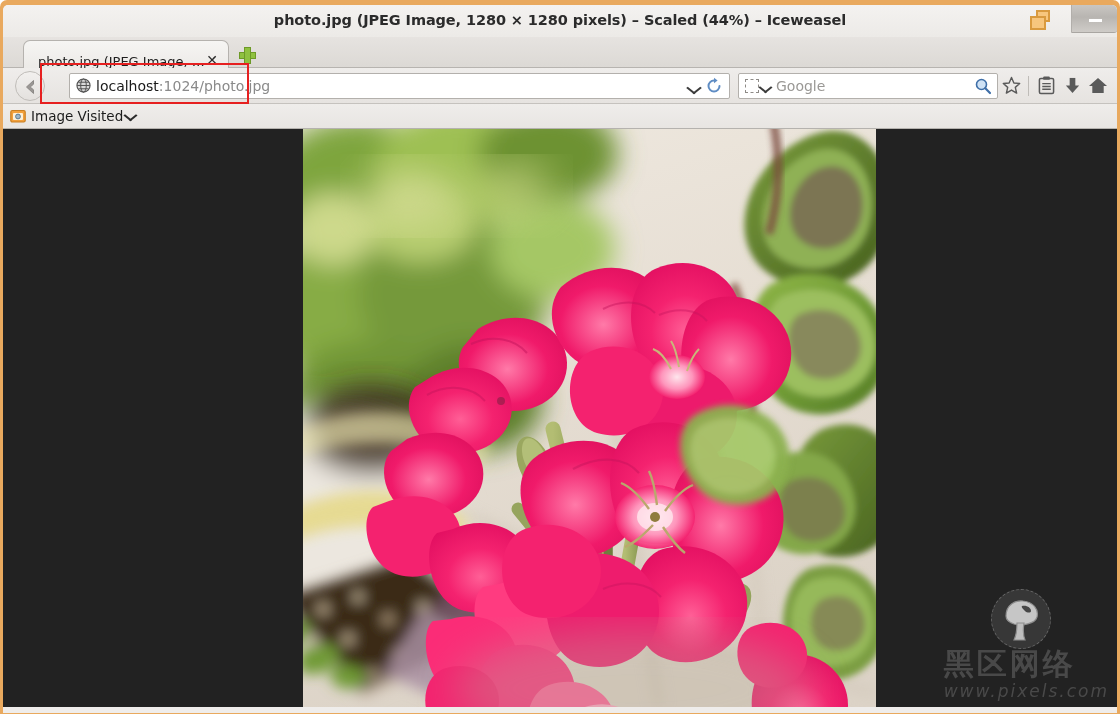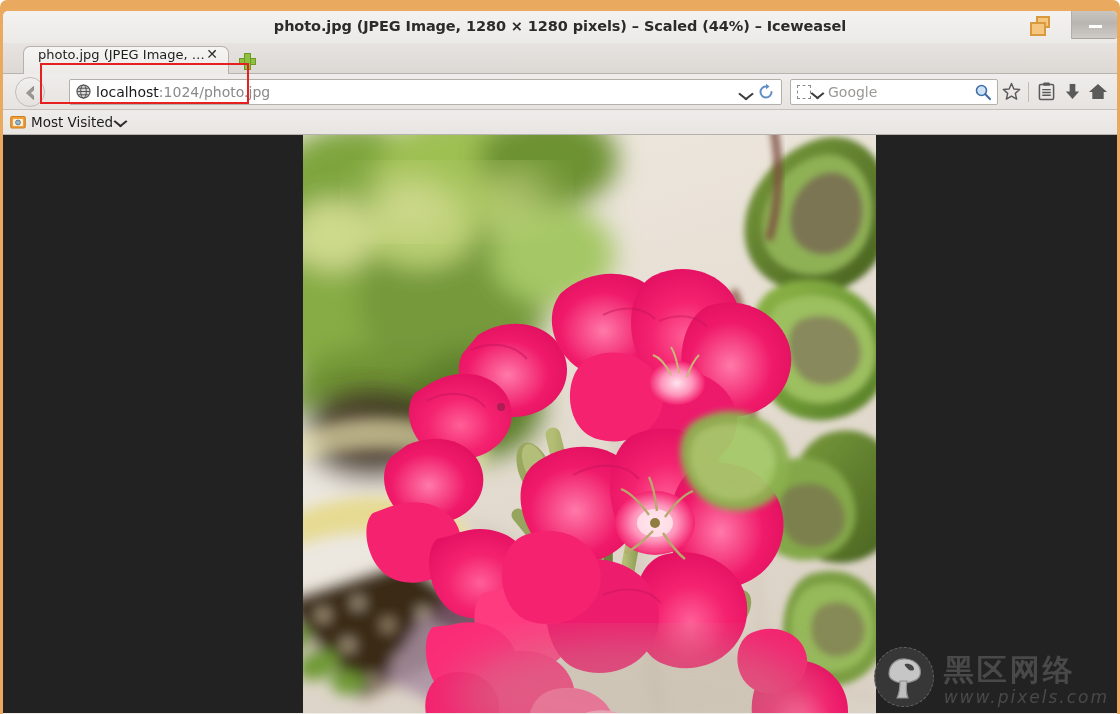--- a/index.html
+++ b/index.html
@@ -9,21 +9,21 @@
     font-family: "DejaVu Sans", "Liberation Sans", sans-serif;
     background: #ffffff;
   }
 
   
   #window {
     position: relative;
     width: 1120px; height: 714px;
     background: #e9a котор;
     background: #e9a95e;
-    padding: 11px 3px 3px 3px;
+    padding: 5px 3px 3px 3px;
     border-radius: 7px 7px 0 0;
     overflow: hidden;
   }
   #window-inner {
     position: relative;
     width: 1114px; height: 708px;
     background: #efedeb;
     border-radius: 5px 5px 0 0;
     overflow: hidden;
   }
@@ -88,21 +88,21 @@
   }
   #tab {
     position: absolute;
     left: 20px; top: 3px;
     width: 206px; height: 29px;
     background: linear-gradient(to bottom, #f6f5f3 0%, #eceae7 100%);
     border: 1px solid #b5b2ae;
     border-bottom: none;
     border-radius: 7px 7px 0 0;
     display: flex;
-    align-items: flex-start;
+    align-items: flex-end;
     padding: 0 8px 0 14px;
   }
   #tab-label {
     flex: 1;
     font-size: 13px;
     color: #1e1e1e;
     white-space: nowrap;
     overflow: hidden;
   }
   #tab-close {
@@ -183,21 +183,21 @@
     border-left: 2px solid #3b3b3b;
     border-bottom: 2px solid #3b3b3b;
     transform: rotate(-45deg) skew(6deg, 6deg);
   }
   #reload-button {
     width: 22px; height: 24px; flex: none;
     position: relative; cursor: pointer;
   }
 
   #searchbar {
-    width: 208px; height: 26px;
+    width: 260px; height: 26px;
     margin-left: 8px;
     background: #ffffff;
     border: 1px solid #b3b0ac;
     border-radius: 2px;
     display: flex;
     align-items: center;
     padding: 0 5px 0 6px;
     flex: none;
   }
   #engine-icon {
@@ -289,22 +289,23 @@
     overflow: hidden;
     background: #cdc7bd;
   }
   #photo svg { display: block; width: 573px; height: 578px; }
 
   
   #watermark {
     position: absolute;
     right: 8px; bottom: 6px;
     display: flex;
-    align-items: flex-end;
+    align-items: center;
     opacity: 0.9;
+    flex-direction: column;
   }
   #wm-logo {
     width: 60px; height: 60px;
     border-radius: 50%;
     background: #3a3a3a;
     border: 1px dashed #6d6d6d;
     position: relative;
     margin-right: 10px;
   }
   #wm-text { display: flex; flex-direction: column; }
@@ -429,21 +430,21 @@
 
     <div id="bookmarkbar">
       <div id="bm-most-visited">
         <span id="bm-folder-icon">
           <svg width="16" height="14" viewBox="0 0 16 14">
             <rect x="0.8" y="1.5" width="14.4" height="11.5" rx="1.5" fill="#f2a03c" stroke="#c97f21" stroke-width="1.2"></rect>
             <rect x="3" y="4" width="10" height="7" rx="1" fill="#fdf0d9"></rect>
             <circle cx="8" cy="7.5" r="2.4" fill="#9fb7c9" stroke="#5c7a90" stroke-width="1"></circle>
           </svg>
         </span>
-        <span>Most Visited</span>
+        <span>Image Visited</span>
         <span id="bm-chevron"></span>
       </div>
     </div>
 
     <div id="viewport">
 
       <div id="photo">
         <svg viewBox="0 0 573 578" preserveAspectRatio="none">
           <defs>
             <radialGradient id="petal1" cx="50%" cy="60%" r="70%">

